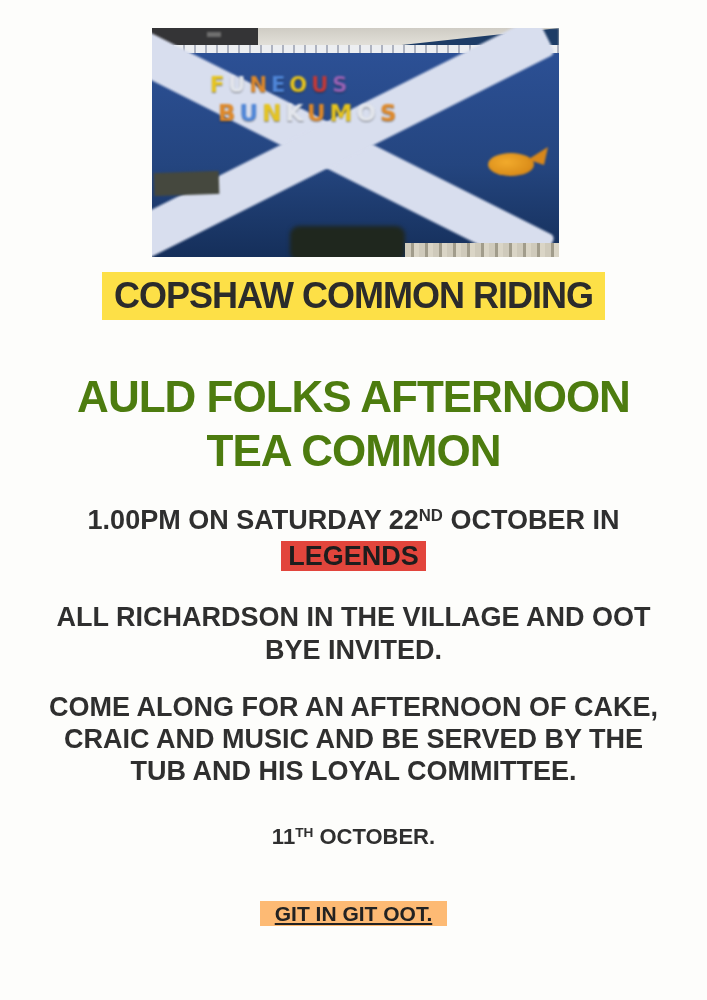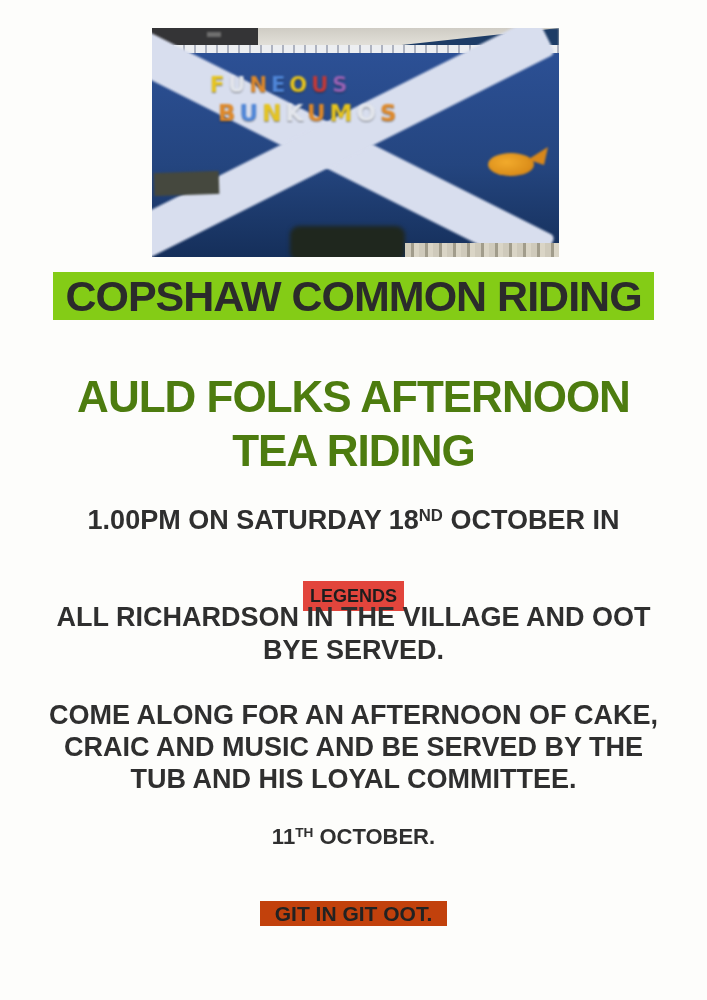--- a/index.html
+++ b/index.html
@@ -23,30 +23,30 @@
   .fish{position:absolute;left:336px;top:94px;width:62px;height:32px;filter:blur(1.2px);}
   .fish-body{position:absolute;left:0;top:6px;width:46px;height:23px;border-radius:50%;background:radial-gradient(ellipse at 40% 40%,#f2ab2c,#cf7e10);}
   .fish-tail{position:absolute;left:40px;top:0;width:20px;height:18px;background:#d8871a;clip-path:polygon(0 70%,100% 0,80% 100%);}
   .dark-object-left{position:absolute;left:2px;top:119px;width:65px;height:23px;background:#45483e;filter:blur(1.2px);transform:rotate(-2deg);}
   .dark-object-bottom{position:absolute;left:138px;top:173px;width:115px;height:35px;background:#1f271e;border-radius:9px;filter:blur(2px);}
   .crowd-strip{position:absolute;left:253px;bottom:0;width:154px;height:14px;background:repeating-linear-gradient(90deg,#cfcabb 0 6px,#a19c8b 6px 9px,#dad5c6 9px 14px);filter:blur(.7px);}
 
   
   .tc{position:absolute;left:0;width:707px;text-align:center;color:#2f2f2f;font-weight:bold;}
   .title-wrap{top:272px;}
-  .title-banner{display:inline-block;background:#84cc16;font-size:43px;line-height:48px;padding:0 12px;color:#2b2b2b;letter-spacing:-1px;}
+  .title-banner{display:inline-block;background:#fde047;font-size:36px;line-height:48px;padding:0 12px;color:#2b2b2b;letter-spacing:-1px;}
   .heading{top:370px;font-size:44px;line-height:54px;color:#4d7c0f;letter-spacing:-1px;}
   .when1{top:504px;font-size:27px;line-height:32px;}
   .venue-wrap{top:541px;}
-  .venue-highlight{display:inline-block;background:#e2453c;color:#1d1d1d;font-size:18px;line-height:30px;padding:0 7px;margin-top:40px;}
+  .venue-highlight{display:inline-block;background:#e2453c;color:#1d1d1d;font-size:27px;line-height:30px;padding:0 7px;}
   .invite{top:601px;font-size:27px;line-height:33px;}
-  .message{top:691px;font-size:27px;line-height:32px;margin-top:8px;}
+  .message{top:691px;font-size:27px;line-height:32px;}
   .names{top:823px;font-size:22px;line-height:28px;}
   .footer-wrap{top:901px;}
-  .footer-banner{display:inline-block;background:#c2410c;color:#222;font-size:21px;line-height:23px;padding:1px 15px;}
+  .footer-banner{display:inline-block;background:#fdba74;color:#222;font-size:21px;line-height:23px;padding:1px 15px;text-decoration:underline;}
   .sup{font-size:.62em;position:relative;top:-.5em;text-align:right;}
 </style>
 </head>
 <body>
 
 <div class="page">
 
   <div class="photo">
     <div class="photo-sky"></div>
     <div class="photo-dark-banner"></div>
@@ -66,32 +66,32 @@
       <div class="crowd-strip"></div>
     </div>
   </div>
 
   <div class="tc title-wrap">
     <span class="title-banner">COPSHAW COMMON RIDING</span>
   </div>
 
   <div class="tc heading">
     <div>AULD FOLKS AFTERNOON</div>
-    <div>TEA RIDING</div>
+    <div>TEA COMMON</div>
   </div>
 
-  <div class="tc when1"><span>1.00PM ON SATURDAY 18</span><span class="sup">ND</span><span> OCTOBER IN</span></div>
+  <div class="tc when1"><span>1.00PM ON SATURDAY 22</span><span class="sup">ND</span><span> OCTOBER IN</span></div>
 
   <div class="tc venue-wrap">
     <span class="venue-highlight">LEGENDS</span>
   </div>
 
   <div class="tc invite">
     <div>ALL RICHARDSON IN THE VILLAGE AND OOT</div>
-    <div>BYE SERVED.</div>
+    <div>BYE INVITED.</div>
   </div>
 
   <div class="tc message">
     <div>COME ALONG FOR AN AFTERNOON OF CAKE,</div>
     <div>CRAIC AND MUSIC AND BE SERVED BY THE</div>
     <div>TUB AND HIS LOYAL COMMITTEE.</div>
   </div>
 
   <div class="tc names">
     <div><span>11</span><span class="sup">TH</span><span> OCTOBER.</span></div>

